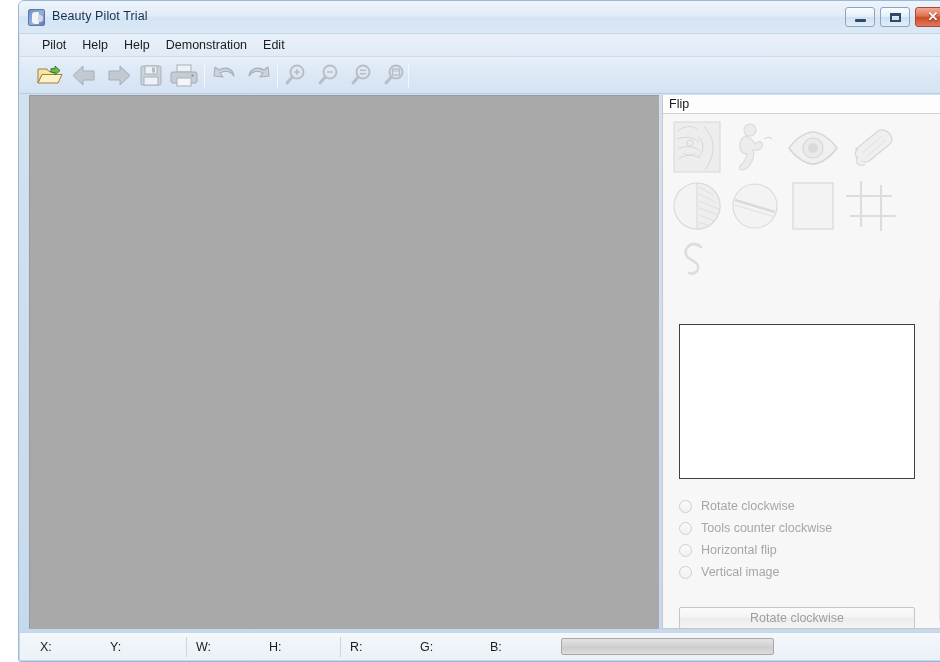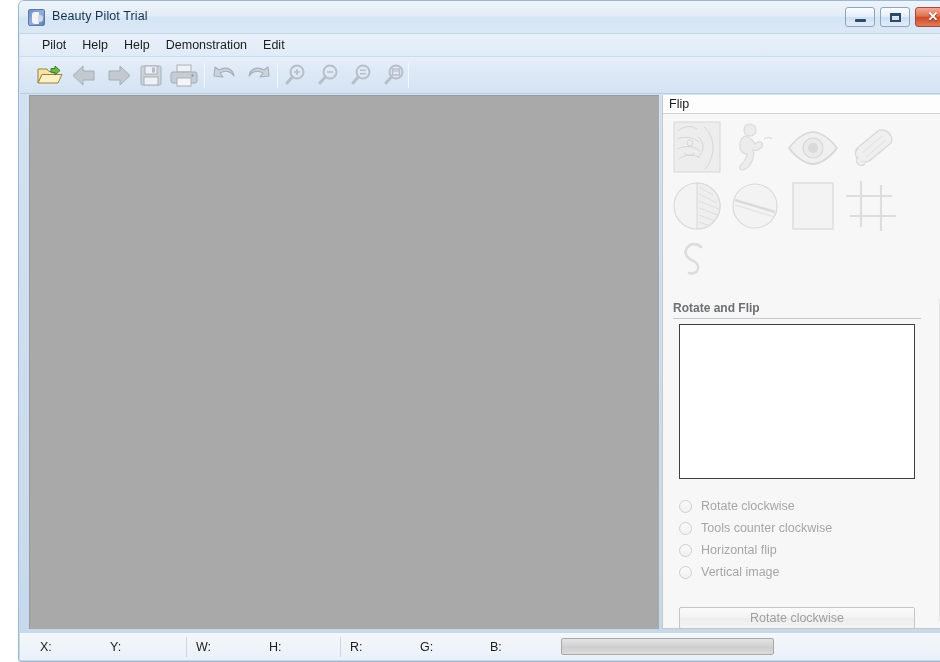--- a/index.html
+++ b/index.html
@@ -565,21 +565,20 @@
         <div class="art">
           <svg width="58" height="58" viewBox="0 0 58 58">
             <path d="M33 12c-4-4-11-4-14 1-3 4-1 9 3 11 3 2 7 3 8 7 1 5-4 9-9 7" fill="none" stroke="#a3a3a3" stroke-width="2.6" stroke-linecap="round"></path>
           </svg>
         </div>
       </div>
 
       <div style="clear:both"></div>
     </div>
 
-    <div id="section-header">Rotate and Flip</div>
 
     <div id="preview-box"></div>
 
     <div class="radio-row" style="top:402px">
       <div class="radio-dot"></div>
       <div class="radio-label">Rotate clockwise</div>
     </div>
     <div class="radio-row" style="top:424px">
       <div class="radio-dot"></div>
       <div class="radio-label">Tools counter clockwise</div>

